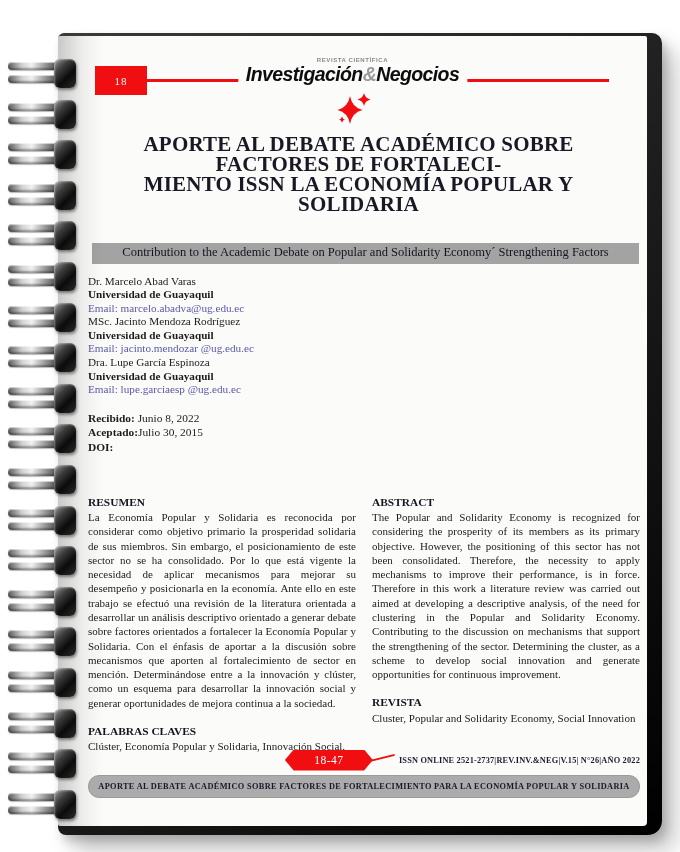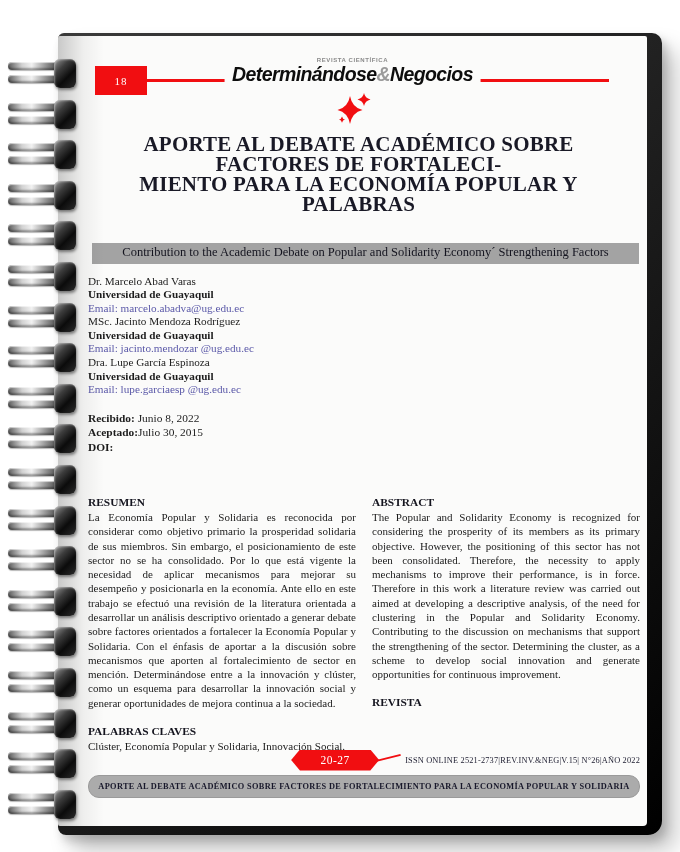--- a/index.html
+++ b/index.html
@@ -55,55 +55,55 @@
   .col h3{margin:0 0 1px 0;font-size:11.4px;font-weight:700;color:#15151f;}
   .col p{margin:0;text-align:justify;}
   .col .kw-head{margin-top:14px;}
   
   .footer{position:absolute;left:30px;right:7px;bottom:28px;}
   .footer-row{display:flex;align-items:center;justify-content:flex-end;height:22px;}
   .pages-badge{width:88px;height:21px;background:#f10e11;color:#fff;font-size:11.5px;
         display:flex;align-items:center;justify-content:center;letter-spacing:.5px;
         clip-path:polygon(10% 0,90% 0,100% 50%,90% 100%,10% 100%,0 50%);}
   .badge-tail{width:26px;height:2px;background:#f10e11;transform:rotate(-14deg);margin:0 4px 4px -4px;}
-  .issn{font-size:8.3px;color:#1b1b2e;letter-spacing:.2px;white-space:nowrap;font-weight:400;}
+  .issn{font-size:8.3px;color:#1b1b2e;letter-spacing:.2px;white-space:nowrap;font-weight:700;}
   .running-pill{margin-top:4px;height:21px;background:#ababab;border:1px solid #9a9a9a;
         border-radius:11px;display:flex;align-items:center;justify-content:center;
         font-size:8.3px;font-weight:700;color:#17172a;letter-spacing:.35px;white-space:nowrap;}
 </style>
 </head>
 <body>
 
 <div class="stage">
 
   <div class="cover"></div>
 
   <div class="page">
 
     <div class="header">
       <div class="red-line"></div>
       <div class="pagenum-box">
         <span>18</span>
       </div>
       <div class="masthead">
         <div class="kicker">REVISTA CIENTÍFICA</div>
-        <div class="logotype"><span>Determinándose</span><span class="amp">&amp;</span><span>Negocios</span></div>
+        <div class="logotype"><span>Investigación</span><span class="amp">&amp;</span><span>Negocios</span></div>
       </div>
       <div class="sparkle">
         <svg width="40" height="34" viewBox="0 0 40 34">
           <path fill="#f10e11" d="M17 4 Q19 15.5 29.5 18 Q19 20.5 17 32 Q15 20.5 4.5 18 Q15 15.5 17 4 Z"></path>
           <path fill="#f10e11" d="M31 1 Q32 6.2 37.5 7.5 Q32 8.8 31 14 Q30 8.8 24.5 7.5 Q30 6.2 31 1 Z"></path>
           <path fill="#f10e11" d="M9 24.5 Q9.6 27 12 27.6 Q9.6 28.2 9 30.7 Q8.4 28.2 6 27.6 Q8.4 27 9 24.5 Z"></path>
         </svg>
       </div>
     </div>
 
     <div class="title-es">
       <div>APORTE AL DEBATE ACADÉMICO SOBRE FACTORES DE FORTALECI-</div>
-      <div>MIENTO PARA LA ECONOMÍA POPULAR Y PALABRAS</div>
+      <div>MIENTO ISSN LA ECONOMÍA POPULAR Y SOLIDARIA</div>
     </div>
     <div class="title-band">Contribution to the Academic Debate on Popular and Solidarity Economy´ Strengthening Factors</div>
 
     <div class="authors">
       <div>
         <div>Dr. Marcelo Abad Varas</div>
         <div class="aff">Universidad de Guayaquil</div>
         <a class="mail" href="#">Email: marcelo.abadva@ug.edu.ec</a>
       </div>
       <div>
@@ -128,27 +128,28 @@
       <div class="col">
         <h3>RESUMEN</h3>
         <p>La Economía Popular y Solidaria es reconocida por considerar como objetivo primario la prosperidad solidaria de sus miembros. Sin embargo, el posicionamiento de este sector no se ha consolidado. Por lo que está vigente la necesidad de aplicar mecanismos para mejorar su desempeño y posicionarla en la economía. Ante ello en este trabajo se efectuó una revisión de la literatura orientada a desarrollar un análisis descriptivo orientado a generar debate sobre factores orientados a fortalecer la Economía Popular y Solidaria. Con el énfasis de aportar a la discusión sobre mecanismos que aporten al fortalecimiento de sector en mención. Determinándose entre a la innovación y clúster, como un esquema para desarrollar la innovación social y generar oportunidades de mejora continua a la sociedad.</p>
         <h3 class="kw-head">PALABRAS CLAVES</h3>
         <p>Clúster, Economía Popular y Solidaria, Innovación Social.</p>
       </div>
       <div class="col">
         <h3>ABSTRACT</h3>
         <p>The Popular and Solidarity Economy is recognized for considering the prosperity of its members as its primary objective. However, the positioning of this sector has not been consolidated. Therefore, the necessity to apply mechanisms to improve their performance, is in force. Therefore in this work a literature review was carried out aimed at developing a descriptive analysis, of the need for clustering in the Popular and Solidarity Economy. Contributing to the discussion on mechanisms that support the strengthening of the sector. Determining the cluster, as a scheme to develop social innovation and generate opportunities for continuous improvement.</p>
         <h3 class="kw-head">REVISTA</h3>
+        <p>Cluster, Popular and Solidarity Economy, Social Innovation</p>
       </div>
     </div>
 
     <div class="footer">
       <div class="footer-row">
         <div class="pages-badge">
-          <span>20-27</span>
+          <span>18-47</span>
         </div>
         <div class="badge-tail"></div>
         <div class="issn">ISSN ONLINE 2521-2737|REV.INV.&amp;NEG|V.15| N°26|AÑO 2022</div>
       </div>
       <div class="running-pill">APORTE AL DEBATE ACADÉMICO SOBRE FACTORES DE FORTALECIMIENTO PARA LA ECONOMÍA POPULAR Y SOLIDARIA</div>
     </div>
 
   </div>
 
   <div id="rings">

